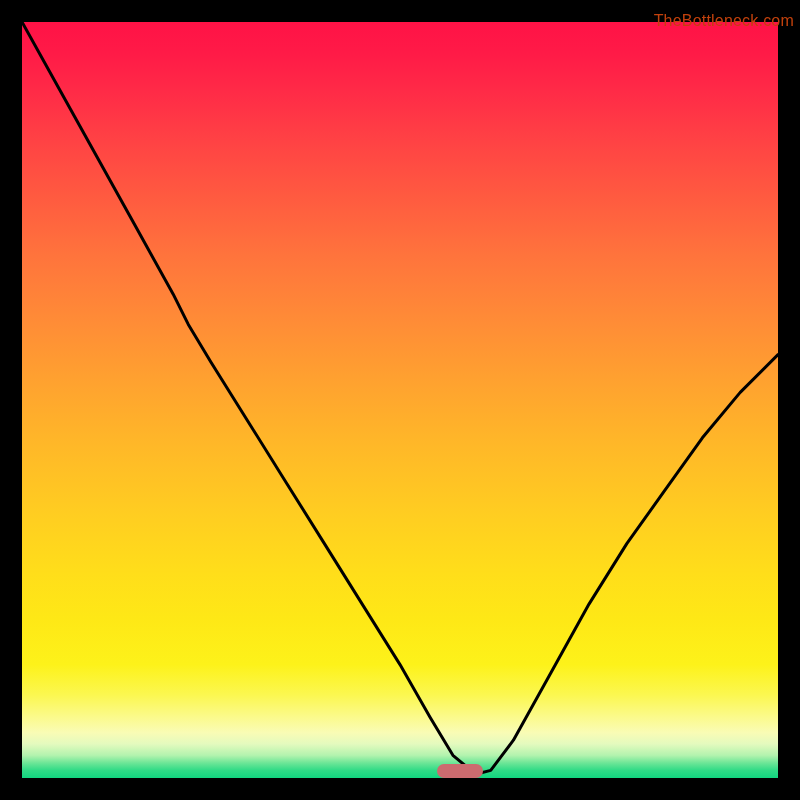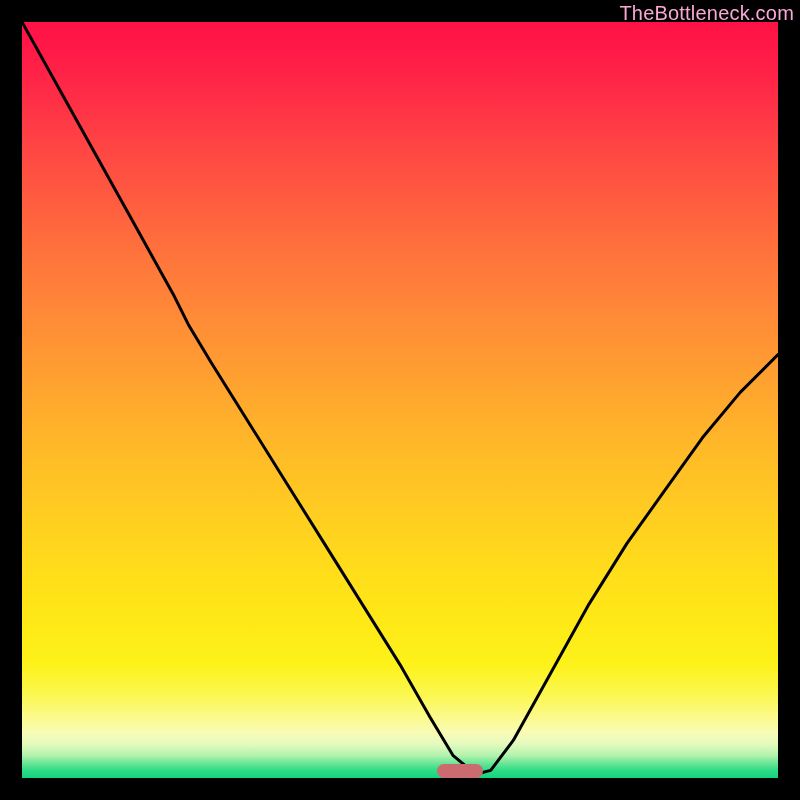--- a/index.html
+++ b/index.html
@@ -57,25 +57,25 @@
       #12d57f 100%
     );
   }
   .curve {
     position: absolute;
     left: 0;
     top: 0;
   }
   .watermark {
     position: absolute;
-    top: 2px;
+    top: 12px;
     right: 6px;
     font-family: Arial, Helvetica, sans-serif;
-    font-size: 20px;
-    color: #f9a8d4;
+    font-size: 16px;
+    color: #c2410c;
     letter-spacing: 0.2px;
   }
   .marker {
     position: absolute;
     width: 46px;
     height: 14px;
     border-radius: 7px;
     background: #cc6b6f;
   }
 </style>

